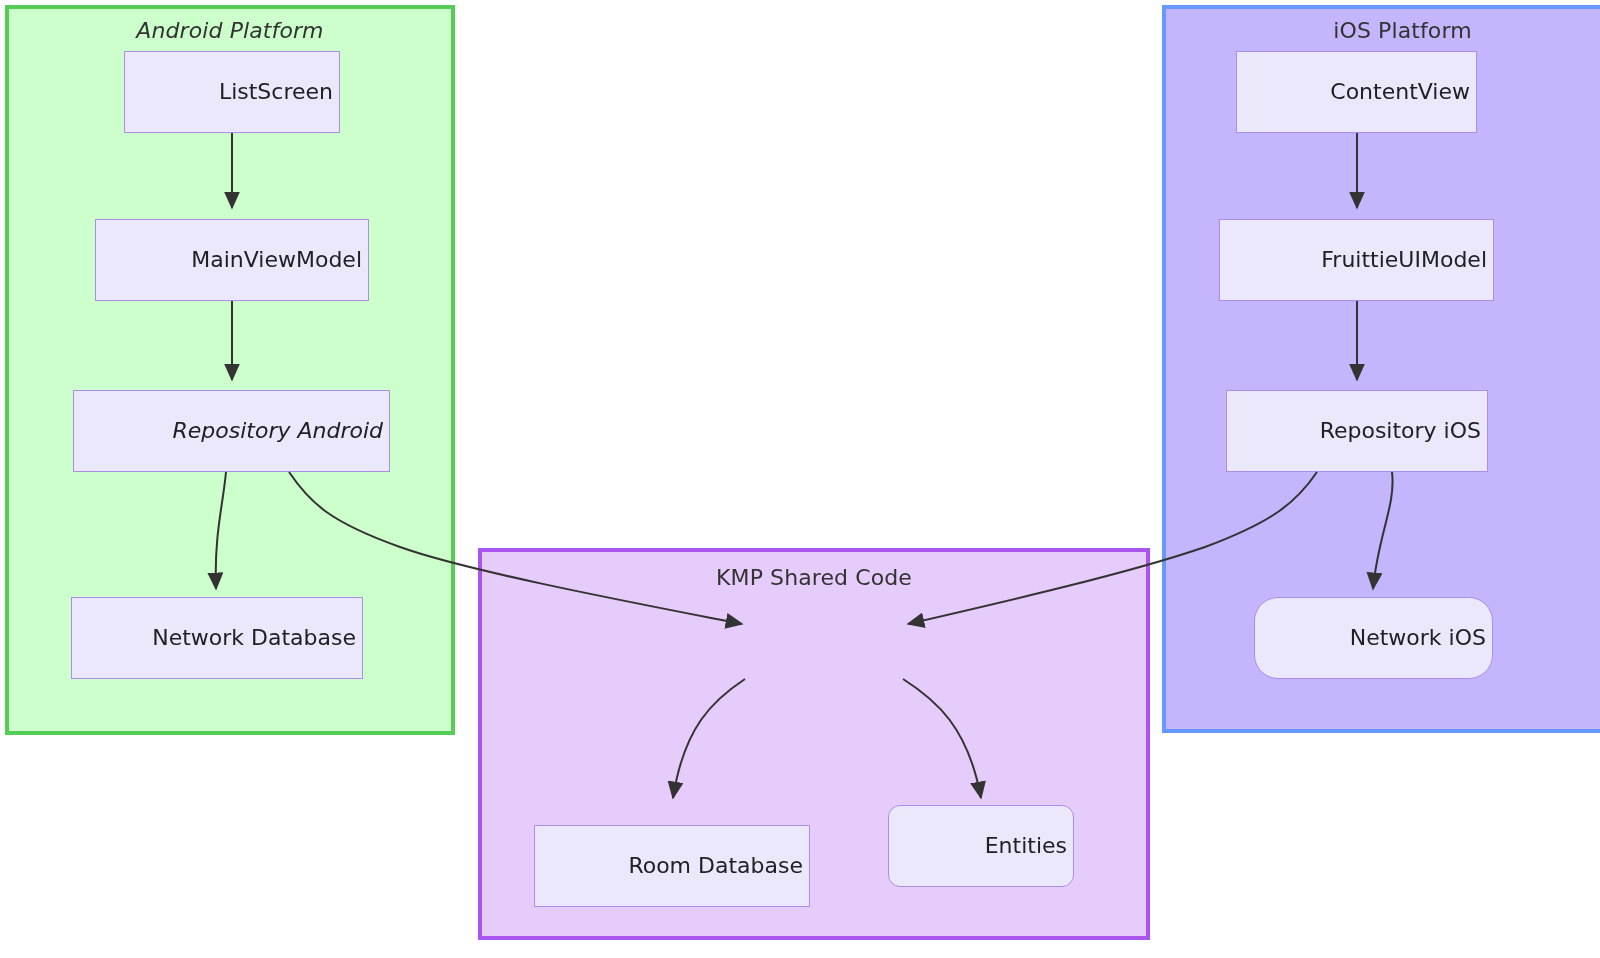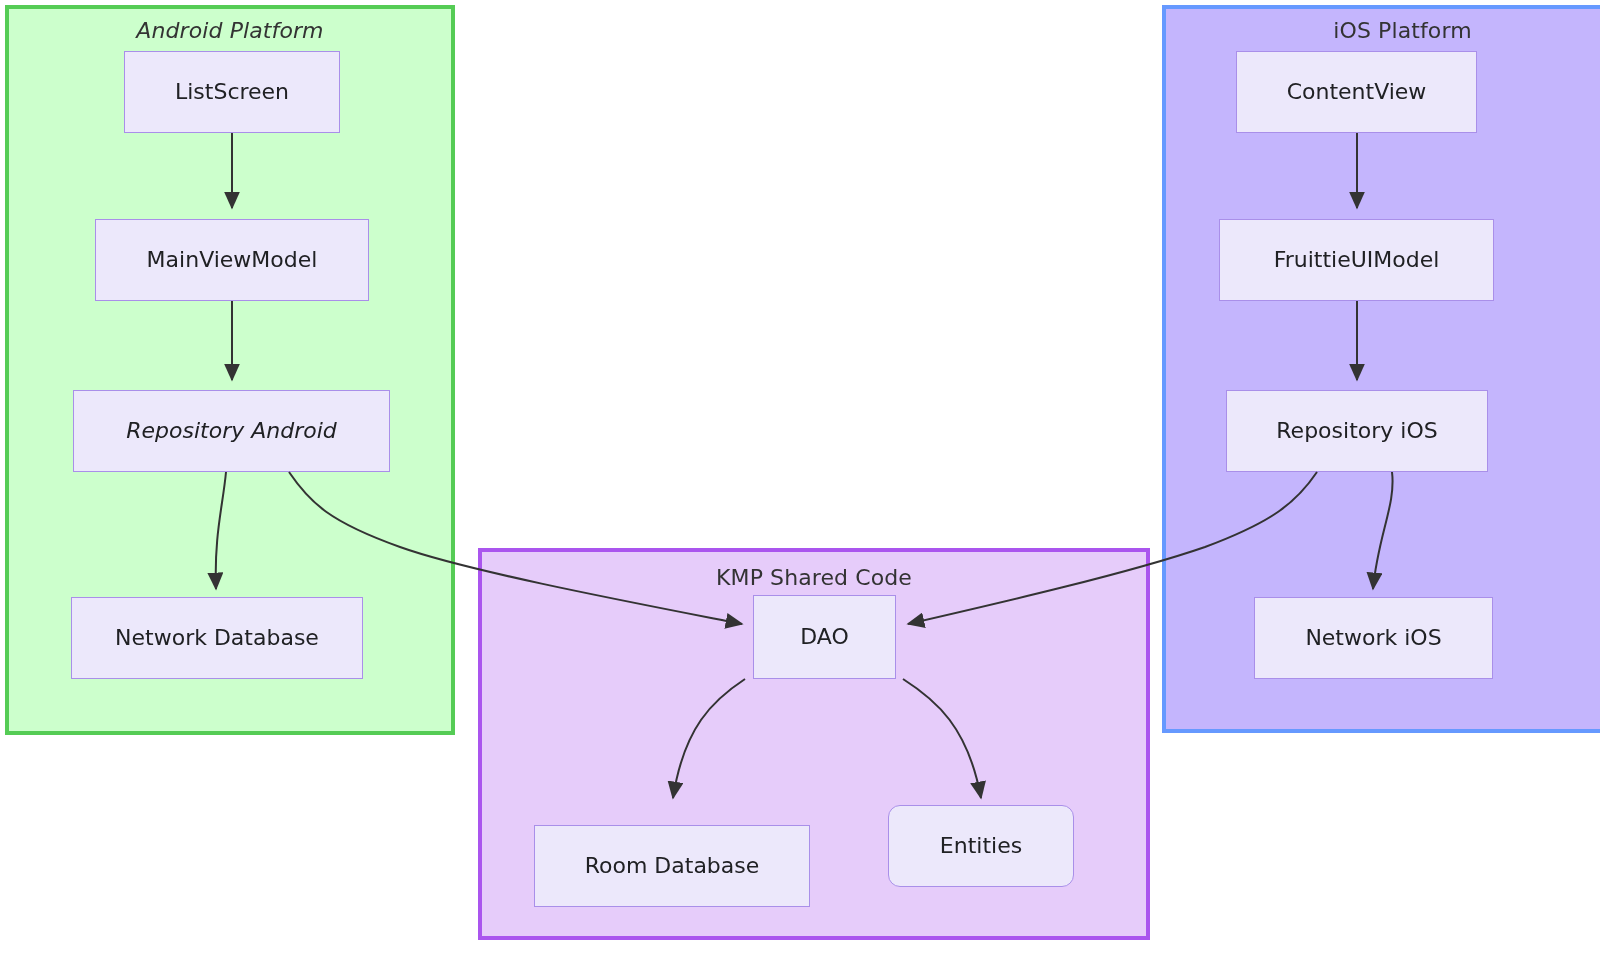--- a/index.html
+++ b/index.html
@@ -44,21 +44,21 @@
     letter-spacing: 0.1px;
     white-space: nowrap;
   }
   .node {
     position: absolute;
     box-sizing: border-box;
     background: #ECE8FB;
     border: 1.6px solid #A98FE9;
     display: flex;
     align-items: center;
-    justify-content: center;
+    justify-content: flex-end;
     z-index: 3;
   }
   .node-label {
     font-size: 22px;
     color: #202124;
     text-align: center;
     line-height: 1.2;
     white-space: nowrap;
     padding: 0 6px;
   }
@@ -129,27 +129,24 @@
   </div>
 
   <div class="node" style="left:1219px; top:219px; width:275px; height:82px;">
     <span class="node-label">FruittieUIModel</span>
   </div>
 
   <div class="node" style="left:1226px; top:390px; width:262px; height:82px;">
     <span class="node-label">Repository iOS</span>
   </div>
 
-  <div class="node" style="left:1254px; top:597px; width:239px; height:82px;">
+  <div class="node" style="left:1254px; top:597px; width:239px; height:82px;border-radius:24px;">
     <span class="node-label">Network iOS</span>
   </div>
 
-  <div class="node" style="left:753px; top:595px; width:143px; height:84px;">
-    <span class="node-label">DAO</span>
-  </div>
 
   <div class="node" style="left:534px; top:805px; width:276px; height:82px;margin-top:20px;">
     <span class="node-label">Room Database</span>
   </div>
 
   <div class="node" style="left:888px; top:805px; width:186px; height:82px;border-radius:12px;">
     <span class="node-label">Entities</span>
   </div>
 
 </div>

